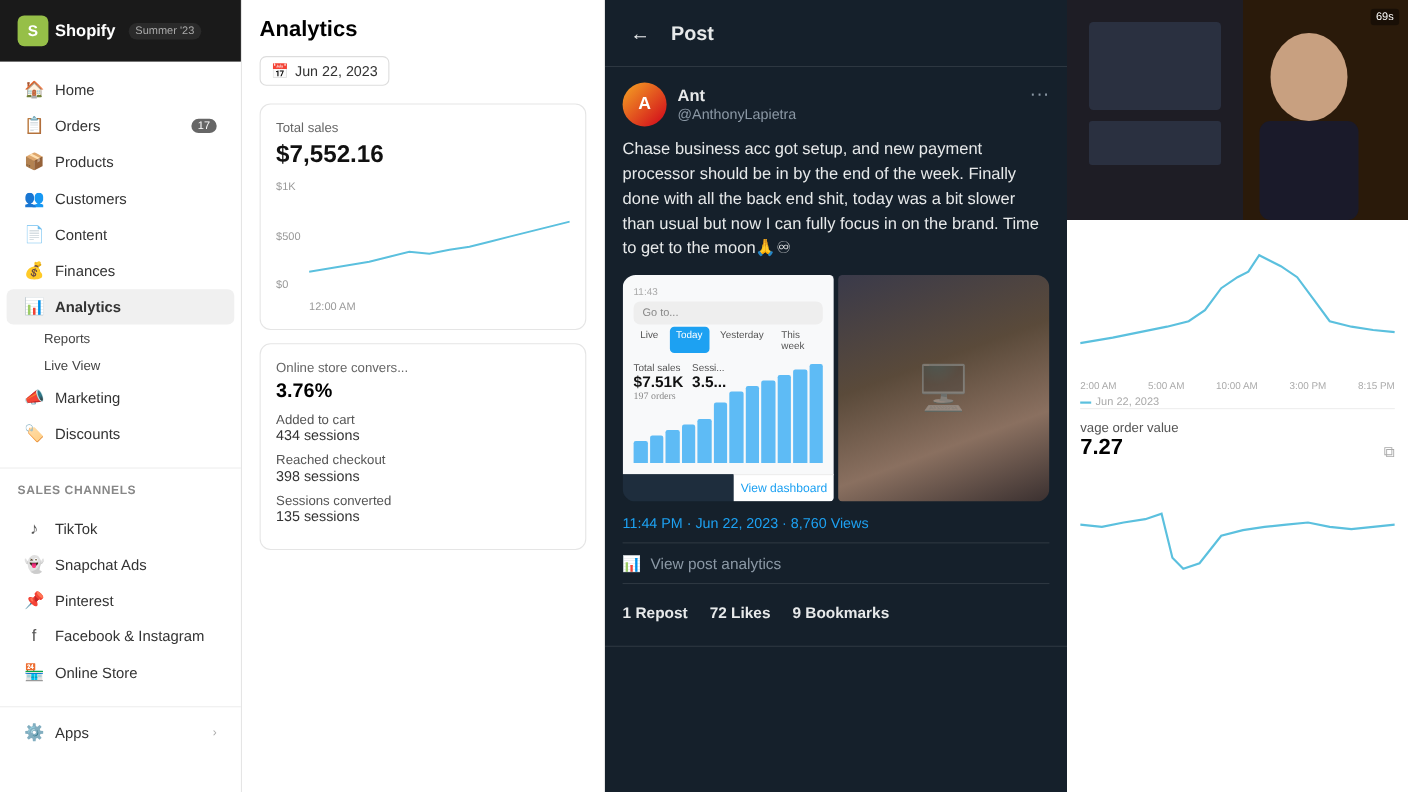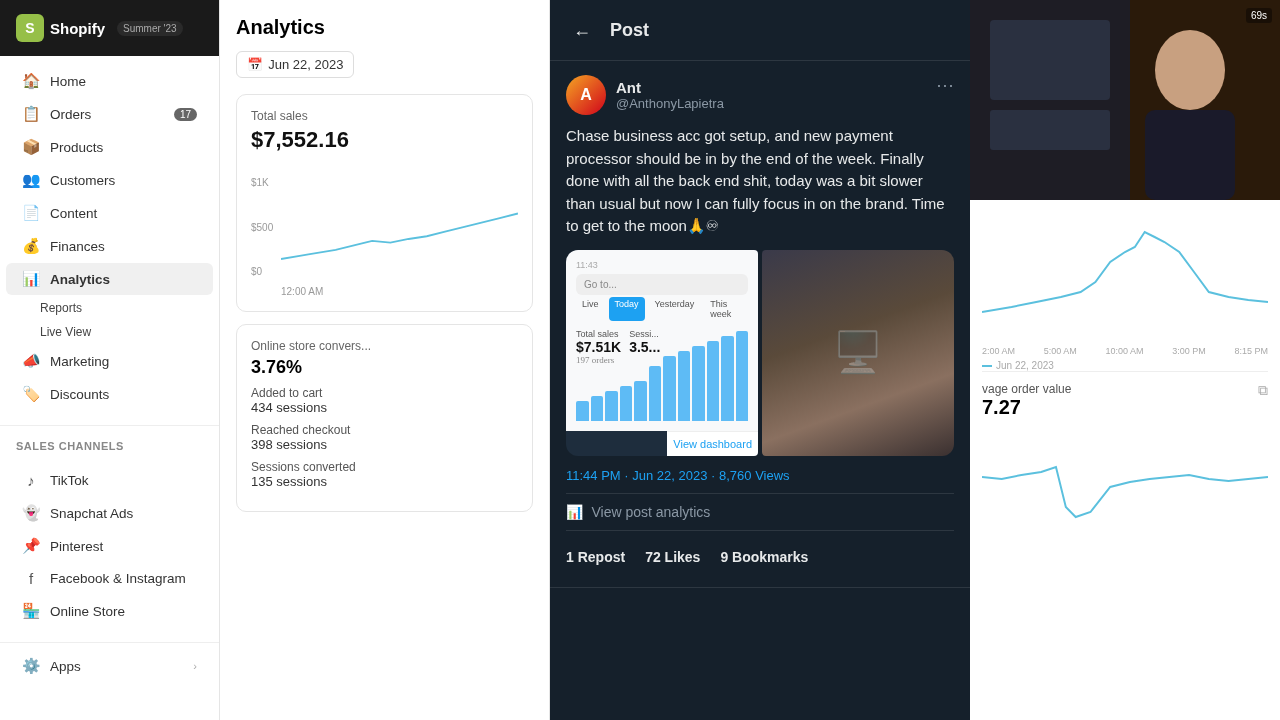--- a/index.html
+++ b/index.html
@@ -123,21 +123,21 @@
       border: 1px solid #e5e5e5;
       border-radius: 10px;
       padding: 14px;
       margin-bottom: 12px;
     }
     .metric-label { font-size: 12px; color: #666; margin-bottom: 4px; }
     .metric-value { font-size: 22px; font-weight: 700; color: #111; }
     .chart-area {
       height: 120px;
       position: relative;
-      margin-top: 24px;
+      margin-top: 12px;
     }
     .chart-y-labels {
       position: absolute;
       left: 0; top: 0; bottom: 20px;
       display: flex; flex-direction: column; justify-content: space-between;
       font-size: 10px; color: #999;
     }
     .chart-x-labels {
       position: absolute;
       bottom: 0; left: 30px; right: 0;
@@ -333,21 +333,21 @@
     }
     .right-legend {
       display: flex; align-items: center; gap: 4px;
       font-size: 10px; color: #aaa; margin-top: 4px;
     }
     .legend-dot { width: 10px; height: 2px; background: #5bc0de; display: inline-block; }
     .right-metric-card {
       background: #fff;
       border-top: 1px solid #eee;
       padding: 10px 0;
-      display: flex; justify-content: space-between; align-items: flex-start;
+      display: flex; justify-content: space-between; align-items: flex-end;
     }
     .rm-label { font-size: 12px; color: #555; }
     .rm-value { font-size: 20px; font-weight: 700; }
     .rm-icon { color: #aaa; font-size: 14px; cursor: pointer; }
     .right-chart2 {
       height: 100px;
       position: relative;
       margin-top: 8px;
     }
   </style>

